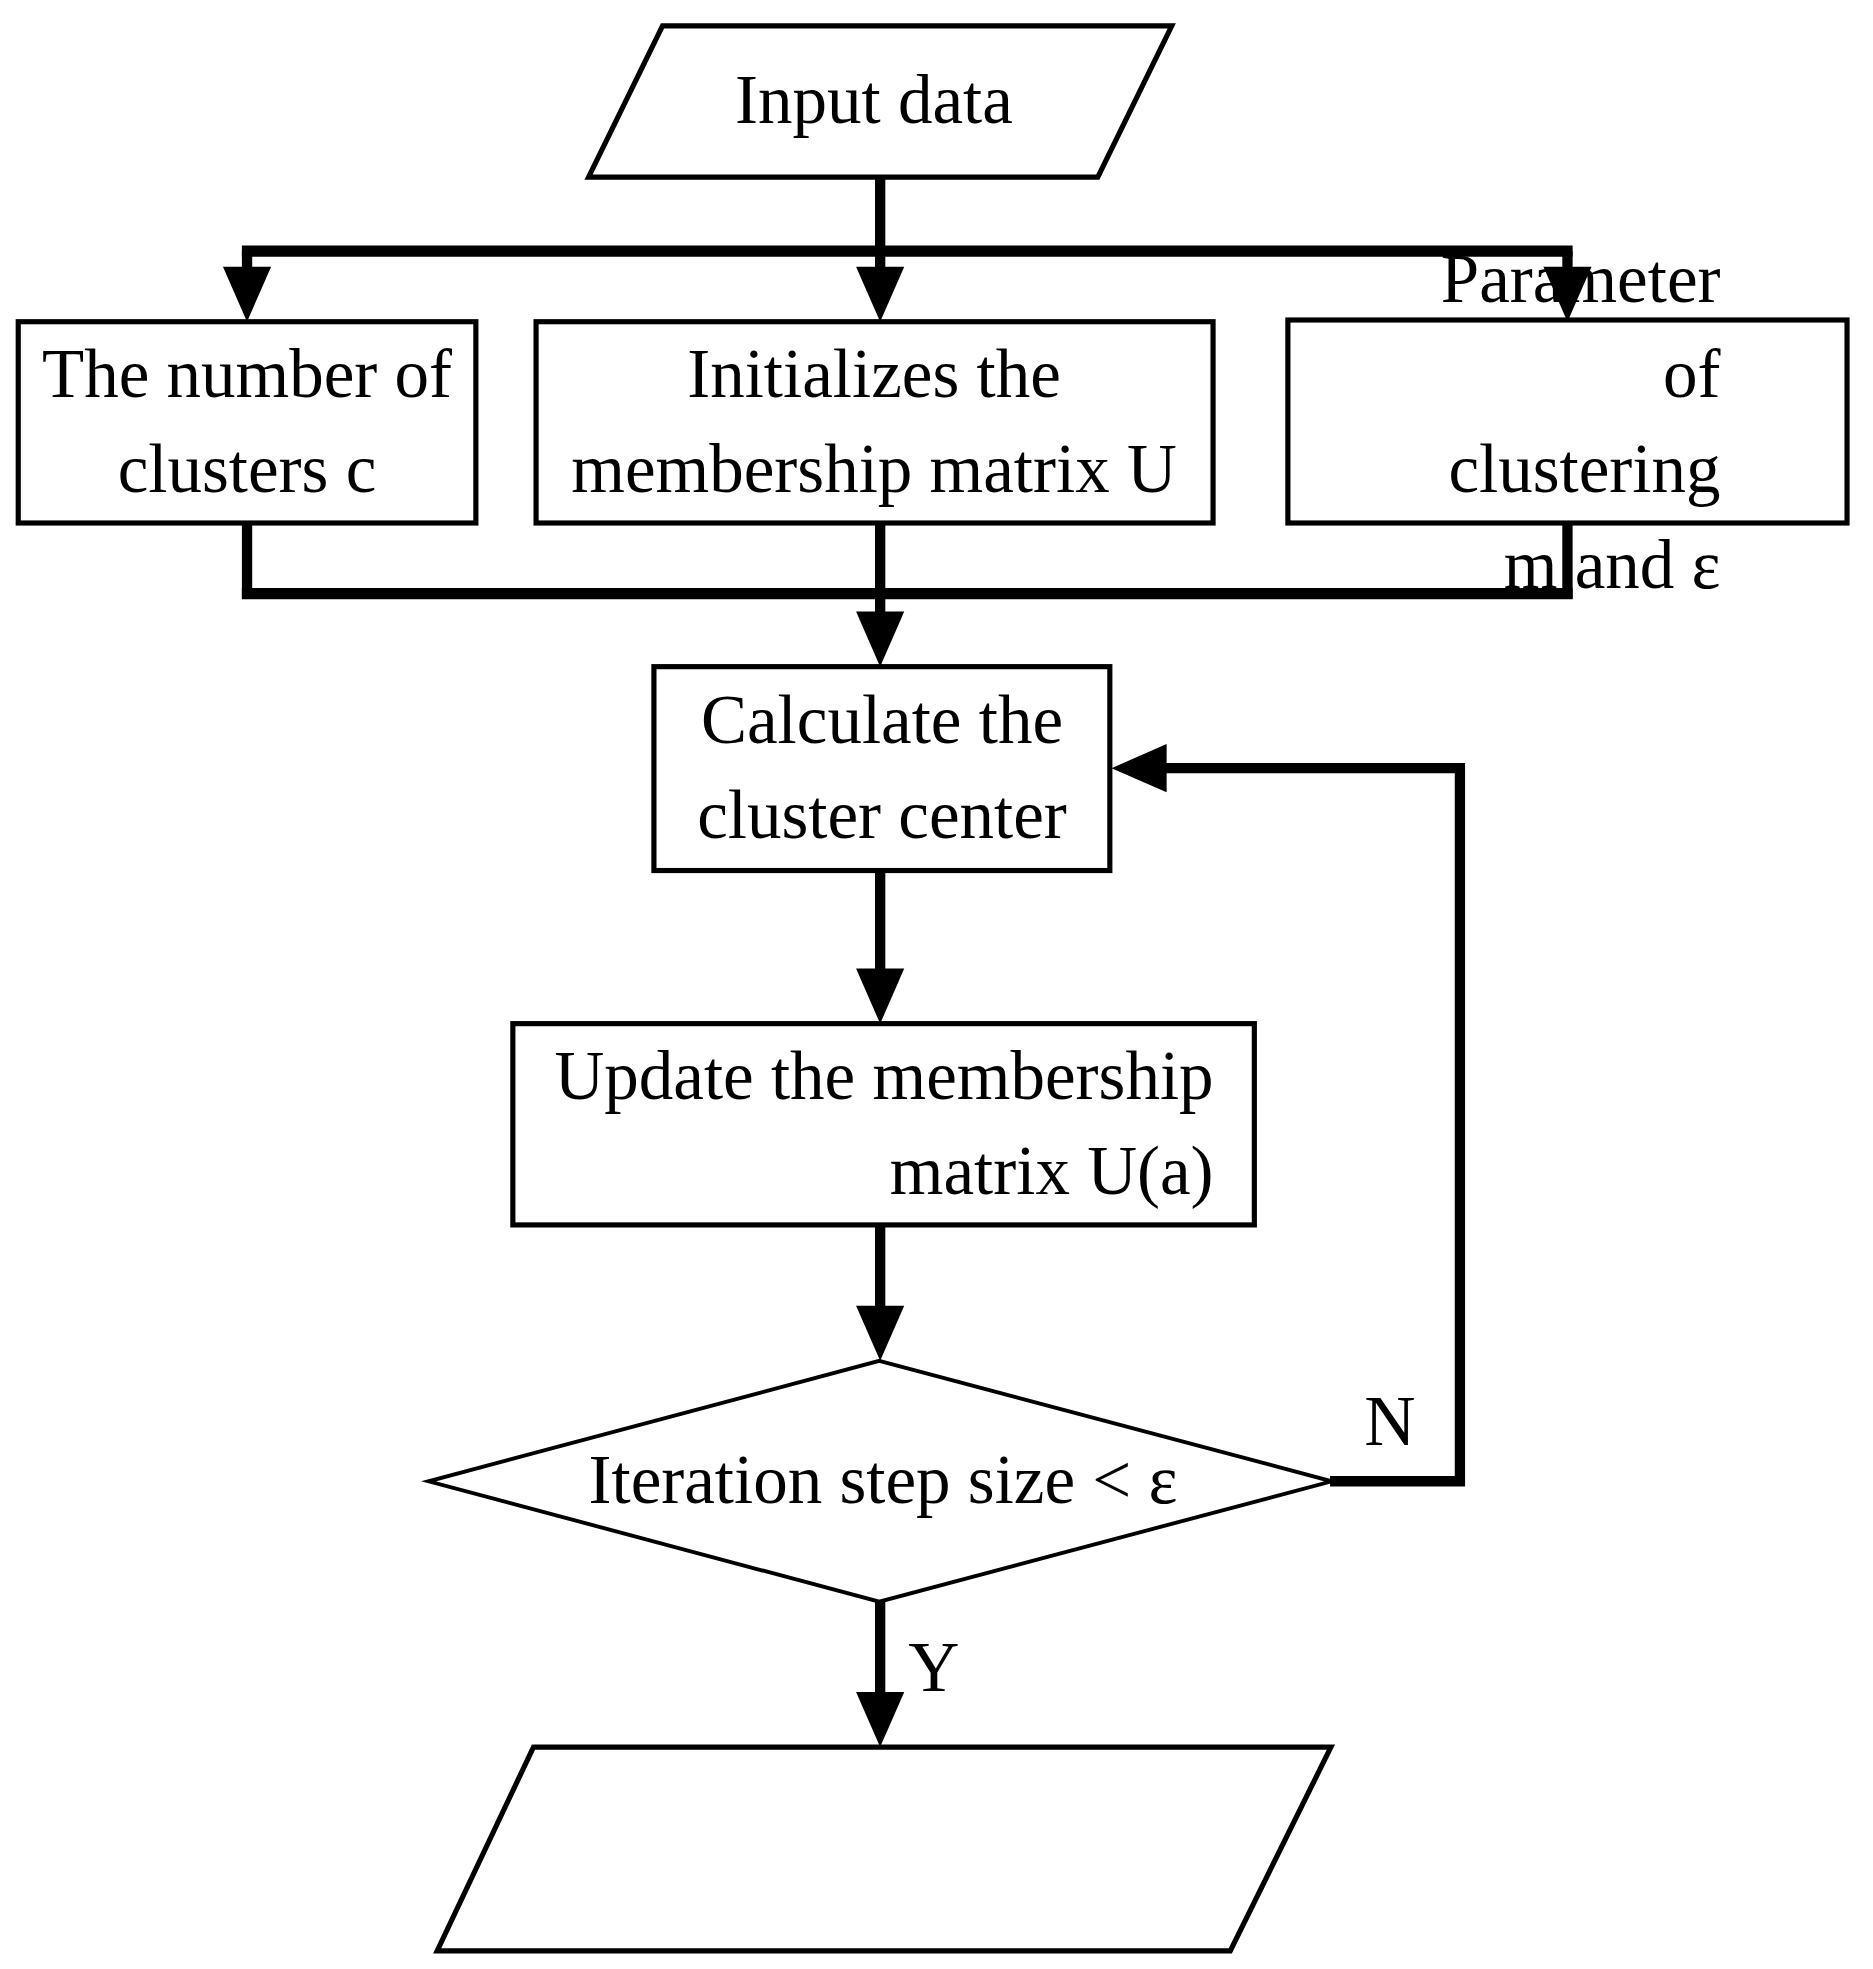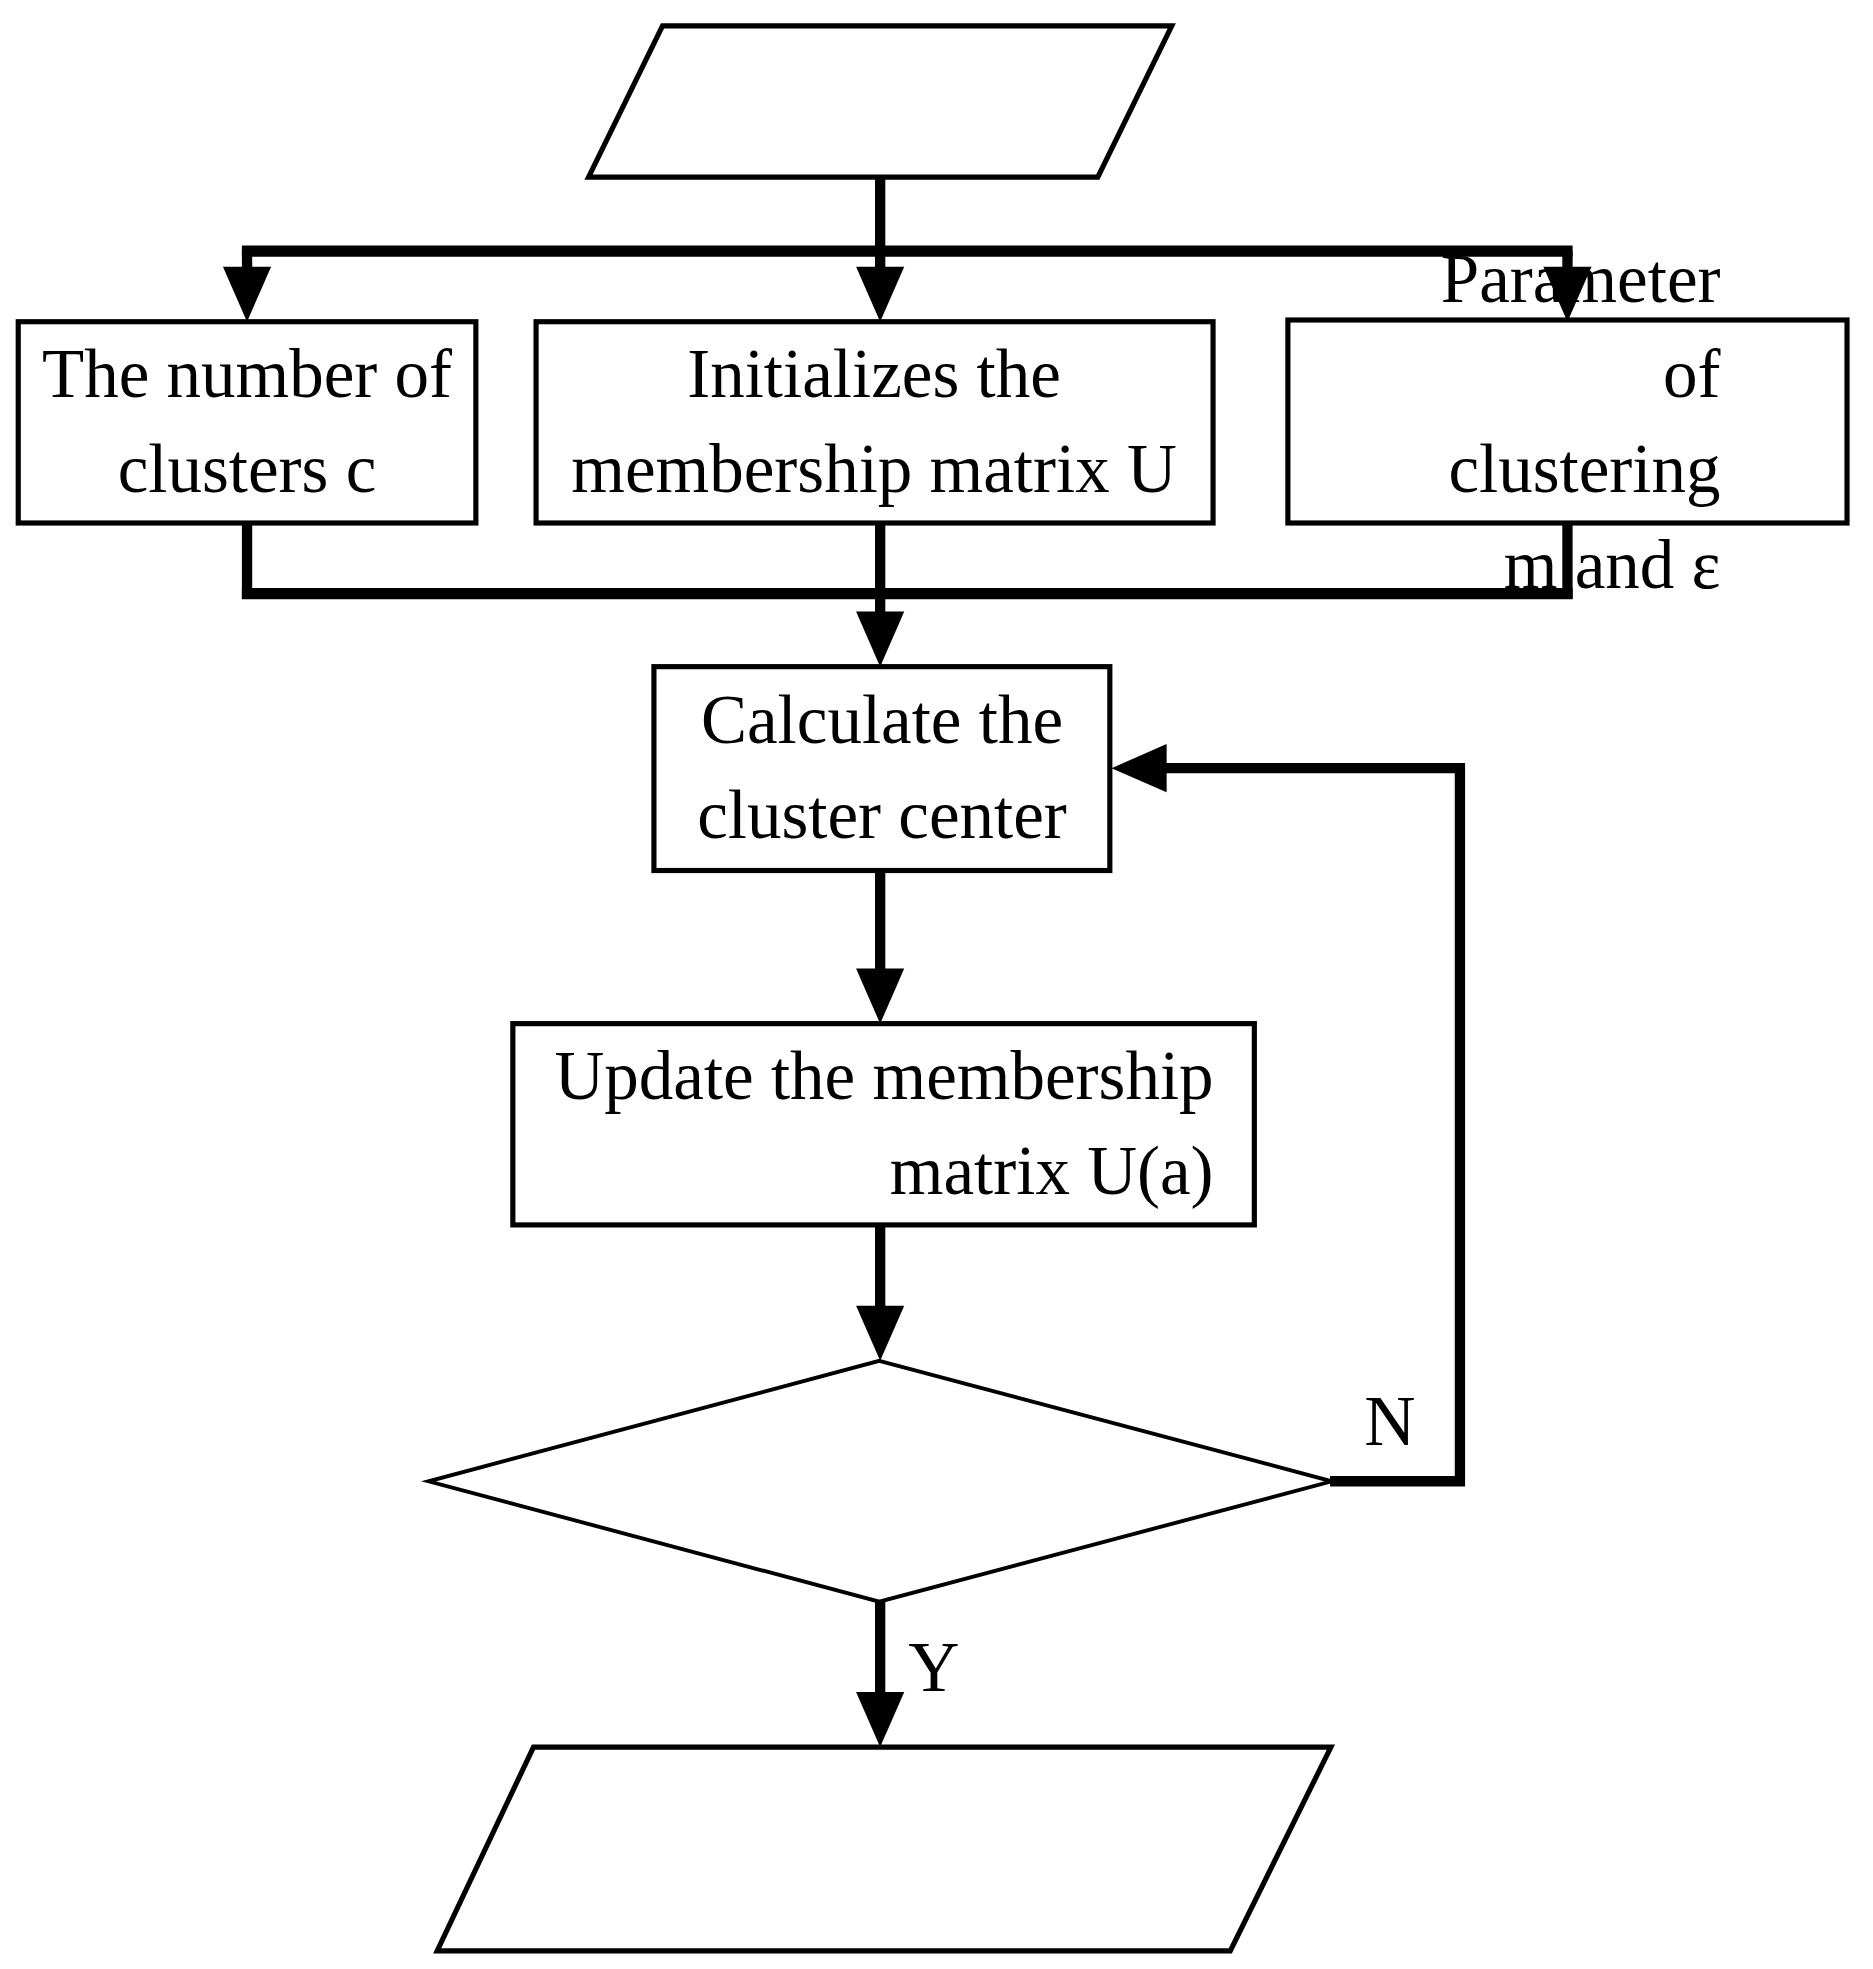--- a/index.html
+++ b/index.html
@@ -112,36 +112,38 @@
       <rect class="shape rect-shape" x="760" y="775" width="530" height="237"></rect>
 
       <rect class="shape rect-shape" x="596" y="1190" width="862" height="234"></rect>
 
       <polygon class="shape diamond-shape" points="1022,1582 1548,1722 1022,1862 498,1722"></polygon>
 
       <polygon class="shape para-shape" points="620,2031 1547,2031 1430,2268 508,2268"></polygon>
     </g>
   </svg>
 
+  <div class="node-label" style="left:874px; top:101px;">Input data</div>
 
   <div class="node-label" style="left:874px; top:422px;">Initializes the
 membership matrix U</div>
 
   <div class="node-label" style="left:247px; top:422px;">The number of
 clusters c</div>
 
   <div class="node-label" style="left:1568px; top:422px;text-align:right;">Parameter of
 clustering m and ε</div>
 
   <div class="node-label" style="left:882px; top:768px;">Calculate the
 cluster center</div>
 
   <div class="node-label" style="left:884px; top:1124px;text-align:right;">Update the membership
 matrix U(a)</div>
 
+  <div class="node-label" style="left:883px; top:1481px;">Iteration step size &lt; ε</div>
 
 
   <div class="edge-label" style="left:1390px; top:1421px;">N</div>
 
   <div class="edge-label" style="left:934px; top:1667px;">Y</div>
 
 </div>
 
 
 </body></html>

